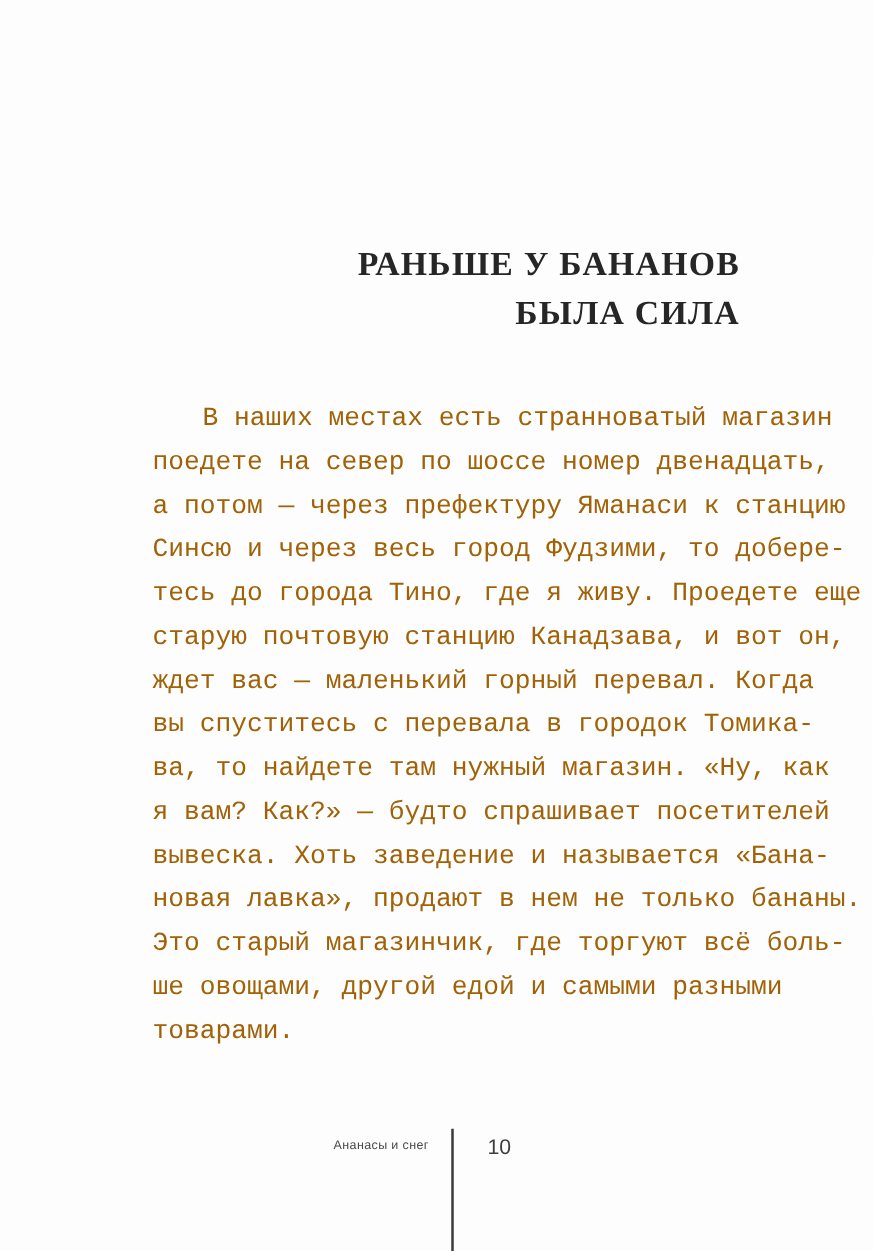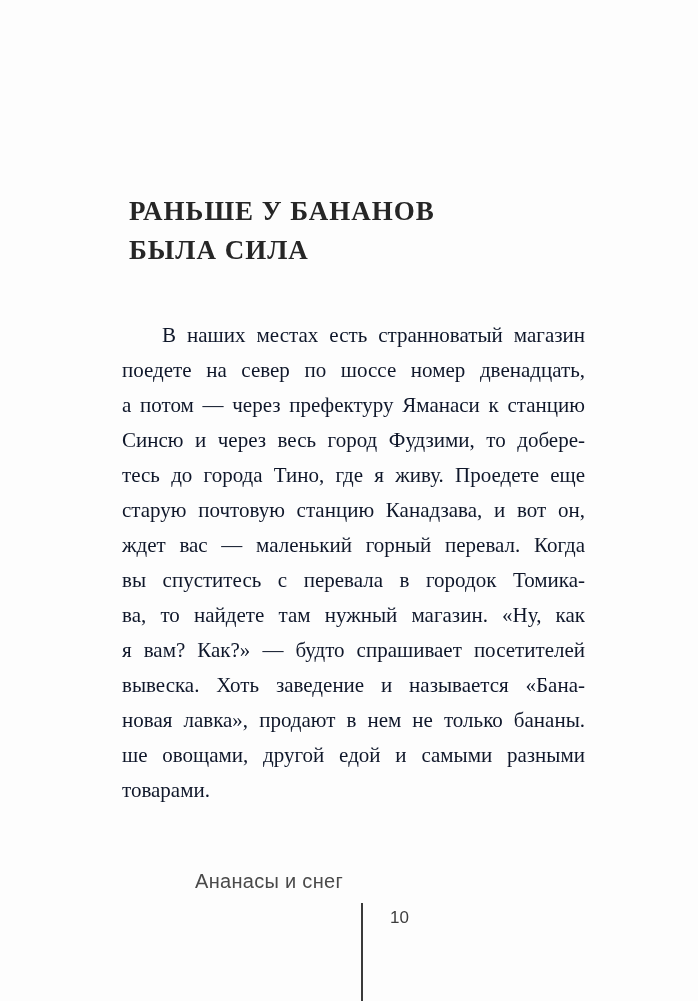--- a/index.html
+++ b/index.html
@@ -13,58 +13,58 @@
     height: 1001px;
     background: #fdfdfd;
     overflow: hidden;
     font-family: "Liberation Serif", serif;
   }
   .chapter-title {
     position: absolute;
     left: 122px;
     top: 192px;
     width: 463px;
-    text-align: left;
+    text-align: right;
     transform: translateX(7px);
     color: #262626;
     font-family: "Liberation Serif", serif;
     font-weight: bold;
     font-size: 27px;
     line-height: 39px;
     letter-spacing: 1px;
   }
   .body-text {
     position: absolute;
     left: 122px;
     top: 318px;
     width: 463px;
-    color: #0f172a;
-    font-family: Liberation Serif, serif;
+    color: #a16207;
+    font-family: Liberation Mono, monospace;
     font-size: 21px;
     line-height: 35px;
   }
   .body-text .line {
     text-align: justify;
     text-align-last: justify;
     white-space: nowrap;
   }
   .body-text .line.first {
     padding-left: 40px;
   }
   .body-text .line.last {
     text-align-last: left;
   }
   .running-title {
     position: absolute;
-    top: 870px;
+    top: 911px;
     left: 0;
     width: 343px;
     text-align: right;
     font-family: "Liberation Sans", sans-serif;
-    font-size: 20px;
+    font-size: 10px;
     letter-spacing: 0.3px;
     color: #4a4a4a;
   }
   .footer-divider {
     position: absolute;
     left: 361px;
     top: 903px;
     width: 2px;
     height: 98px;
     background: #3a3a3a;
@@ -95,20 +95,21 @@
     <div class="line">а потом — через префектуру Яманаси к станцию</div>
     <div class="line">Синсю и через весь город Фудзими, то добере-</div>
     <div class="line">тесь до города Тино, где я живу. Проедете еще</div>
     <div class="line">старую почтовую станцию Канадзава, и вот он,</div>
     <div class="line">ждет вас — маленький горный перевал. Когда</div>
     <div class="line">вы спуститесь с перевала в городок Томика-</div>
     <div class="line">ва, то найдете там нужный магазин. «Ну, как</div>
     <div class="line">я вам? Как?» — будто спрашивает посетителей</div>
     <div class="line">вывеска. Хоть заведение и называется «Бана-</div>
     <div class="line">новая лавка», продают в нем не только бананы.</div>
+    <div class="line">Это старый магазинчик, где торгуют всё боль-</div>
     <div class="line">ше овощами, другой едой и самыми разными</div>
     <div class="line last">товарами.</div>
   </div>
 
   <div class="running-title">Ананасы и снег</div>
   <div class="footer-divider"></div>
   <div class="page-number">10</div>
 
 </div>
 

